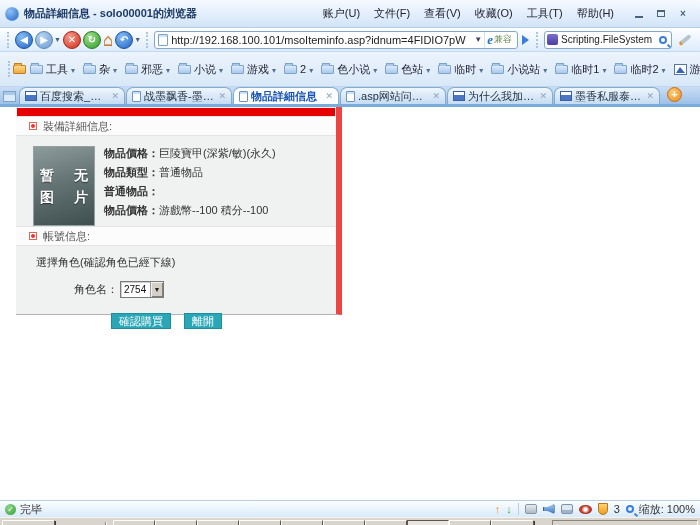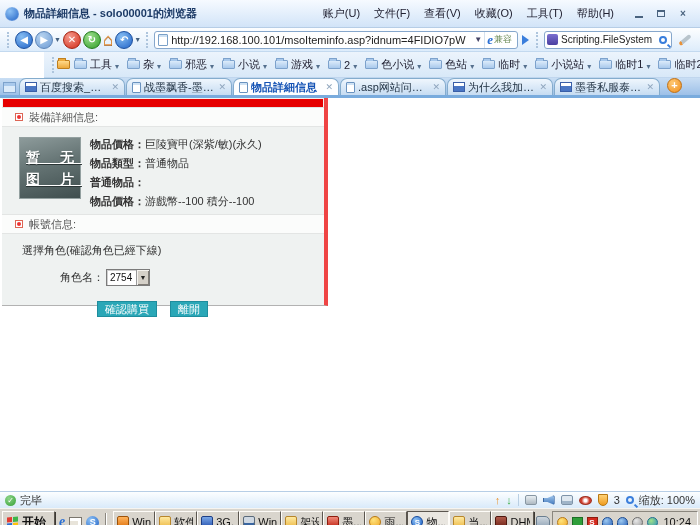--- a/index.html
+++ b/index.html
@@ -36,21 +36,21 @@
   .compat-label{font-size:9px;color:#6a8a55;}
   .go-arrow{width:0;height:0;border-left:7px solid #3a7edc;border-top:5px solid transparent;border-bottom:5px solid transparent;margin:0 2px;}
   .searchbox{width:128px;height:18px;background:#fff;border:1px solid #86a7cc;border-radius:3px;display:flex;align-items:center;padding:0 2px;flex:0 0 auto;}
   .search-ico{width:11px;height:11px;background:linear-gradient(#7b6fd0,#4a3fa0);border-radius:2px;margin-right:3px;flex:0 0 auto;}
   .search-text{flex:1;font-size:10px;color:#222;white-space:nowrap;overflow:hidden;}
   .mag{width:8px;height:8px;border:2px solid #3a7edc;border-radius:50%;position:relative;flex:0 0 auto;margin-right:2px;}
   .mag::after{content:"";position:absolute;width:4px;height:2px;background:#3a7edc;transform:rotate(45deg);left:6px;top:7px;}
   .pencil{width:14px;height:4px;background:linear-gradient(90deg,#e8923a 20%,#b8c4cc 20%);border-radius:2px;transform:rotate(-40deg);margin:0 4px;}
 
   
-  .linksbar{height:26px;background:linear-gradient(#ecf4fc,#d8e8f8);border-bottom:1px solid #c0d6ee;display:flex;align-items:center;padding:0 5px;color:#223;overflow:hidden;margin-left:44px;}
+  .linksbar{height:35px;background:linear-gradient(#ecf4fc,#d8e8f8);border-bottom:1px solid #c0d6ee;display:flex;align-items:center;padding:0 5px;color:#223;overflow:hidden;}
   .link-item{display:flex;align-items:center;gap:3px;padding:0 4px;white-space:nowrap;flex:0 0 auto;}
   .folder{width:13px;height:9px;background:linear-gradient(#dcebfa,#a9c9ec);border:1px solid #7da2cc;border-radius:1px;position:relative;flex:0 0 auto;}
   .folder::before{content:"";position:absolute;top:-3px;left:0;width:6px;height:2px;background:#a9c9ec;border:1px solid #7da2cc;border-bottom:none;border-radius:1px 1px 0 0;}
   .folder.orange{background:linear-gradient(#ffd98a,#eda93c);border-color:#c07f1d;}
   .folder.orange::before{background:#eda93c;border-color:#c07f1d;}
   .dd::after{content:"▾";font-size:8px;color:#55708e;}
   .pic-ico{width:13px;height:11px;background:#fff;border:1px solid #5577aa;position:relative;flex:0 0 auto;}
   .pic-ico::after{content:"";position:absolute;bottom:1px;left:1px;border-left:4px solid transparent;border-right:5px solid transparent;border-bottom:6px solid #3a66b0;}
 
   
@@ -59,27 +59,27 @@
   .tab{height:17px;flex:0 1 106px;min-width:0;display:flex;align-items:center;gap:3px;padding:0 5px;border:1px solid #84accd;border-bottom:none;border-radius:7px 7px 0 0;background:linear-gradient(#eff6fd,#c6dcf2);color:#234;margin-right:1px;}
   .tab.active{background:#fdfeff;font-weight:bold;color:#1553b5;}
   .tab-label{flex:1;white-space:nowrap;overflow:hidden;text-overflow:ellipsis;font-size:11px;}
   .tab-close{color:#8fa5bd;font-size:9px;flex:0 0 auto;}
   .ico-page{width:9px;height:11px;background:#fff;border:1px solid #6a93c0;border-radius:1px;flex:0 0 auto;box-shadow:inset 0 2px 0 #cfe2f4;}
   .ico-pic{width:12px;height:10px;background:#fff;border:1px solid #3a5fa8;position:relative;flex:0 0 auto;background:linear-gradient(#fff 40%,#4a76c4 40%);}
   .newtab-btn{width:15px;height:15px;border-radius:50%;background:radial-gradient(circle at 35% 30%,#ffc873,#ef8f1f);border:1px solid #c06f12;color:#fff;font-size:11px;font-weight:bold;display:grid;place-items:center;margin:0 0 2px 6px;flex:0 0 auto;line-height:1;}
 
   
   .content{position:relative;height:393px;background:#fff;}
-  .page-box{position:absolute;left:2px;top:0;width:326px;height:208px;border-right:4px solid #ef4444;border-bottom:1px solid #b2b2b2;background:#eff2f1;}
+  .page-box{position:absolute;left:16px;top:0;width:326px;height:208px;border-right:6px solid #ef4444;border-bottom:1px solid #b2b2b2;background:#eff2f1;}
   .red-bar{height:8px;margin:1px 1px 0 1px;}
   .sec-header{height:20px;background:#fbfcfb;border-bottom:1px solid #e3e5e4;border-top:1px solid #e3e5e4;display:flex;align-items:center;gap:6px;padding-left:13px;color:#555;}
   .bullet{width:8px;height:8px;background:#fff;border:1px solid #d65;display:grid;place-items:center;flex:0 0 auto;}
   .bullet::after{content:"";width:4px;height:4px;background:#e33;border-radius:50%;}
   .item-block{display:flex;padding:10px 0 0 17px;}
-  .noimg{width:62px;height:62px;border:1px solid #93a0a0;background:linear-gradient(165deg,#8d9b9b 0%,#647373 45%,#3f4e4e 100%);color:#fff;display:grid;place-items:center;flex:0 0 auto;text-decoration:underline;}
+  .noimg{width:62px;height:80px;border:1px solid #93a0a0;background:linear-gradient(165deg,#8d9b9b 0%,#647373 45%,#3f4e4e 100%);color:#fff;display:grid;place-items:center;flex:0 0 auto;}
   .noimg-text{white-space:pre-line;text-align:center;font-size:14px;font-weight:bold;letter-spacing:8px;line-height:22px;text-shadow:0 1px 1px #2a3535;margin-right:-8px;}
   .fields{margin-left:9px;padding-top:1px;}
   .frow{display:flex;margin-bottom:6px;color:#333;line-height:13px;}
   .flabel{font-weight:bold;white-space:nowrap;}
   .fvalue{white-space:nowrap;}
   .hint-row{padding:9px 0 0 20px;color:#333;}
   .role-row{padding:11px 0 0 58px;display:flex;align-items:center;color:#333;}
   .select{display:flex;width:44px;height:17px;border:1px solid #7b7b7b;background:#fff;margin-left:2px;box-shadow:inset 1px 1px 0 #cfcfcf;}
   .select-value{flex:1;padding:2px 0 0 3px;font-size:10px;color:#111;}
   .select-btn{width:13px;background:#d4d0c8;border-left:1px solid #9a9a9a;display:grid;place-items:center;font-size:7px;color:#222;box-shadow:inset 1px 1px 0 #f4f2ee,inset -1px -1px 0 #807c76;}

